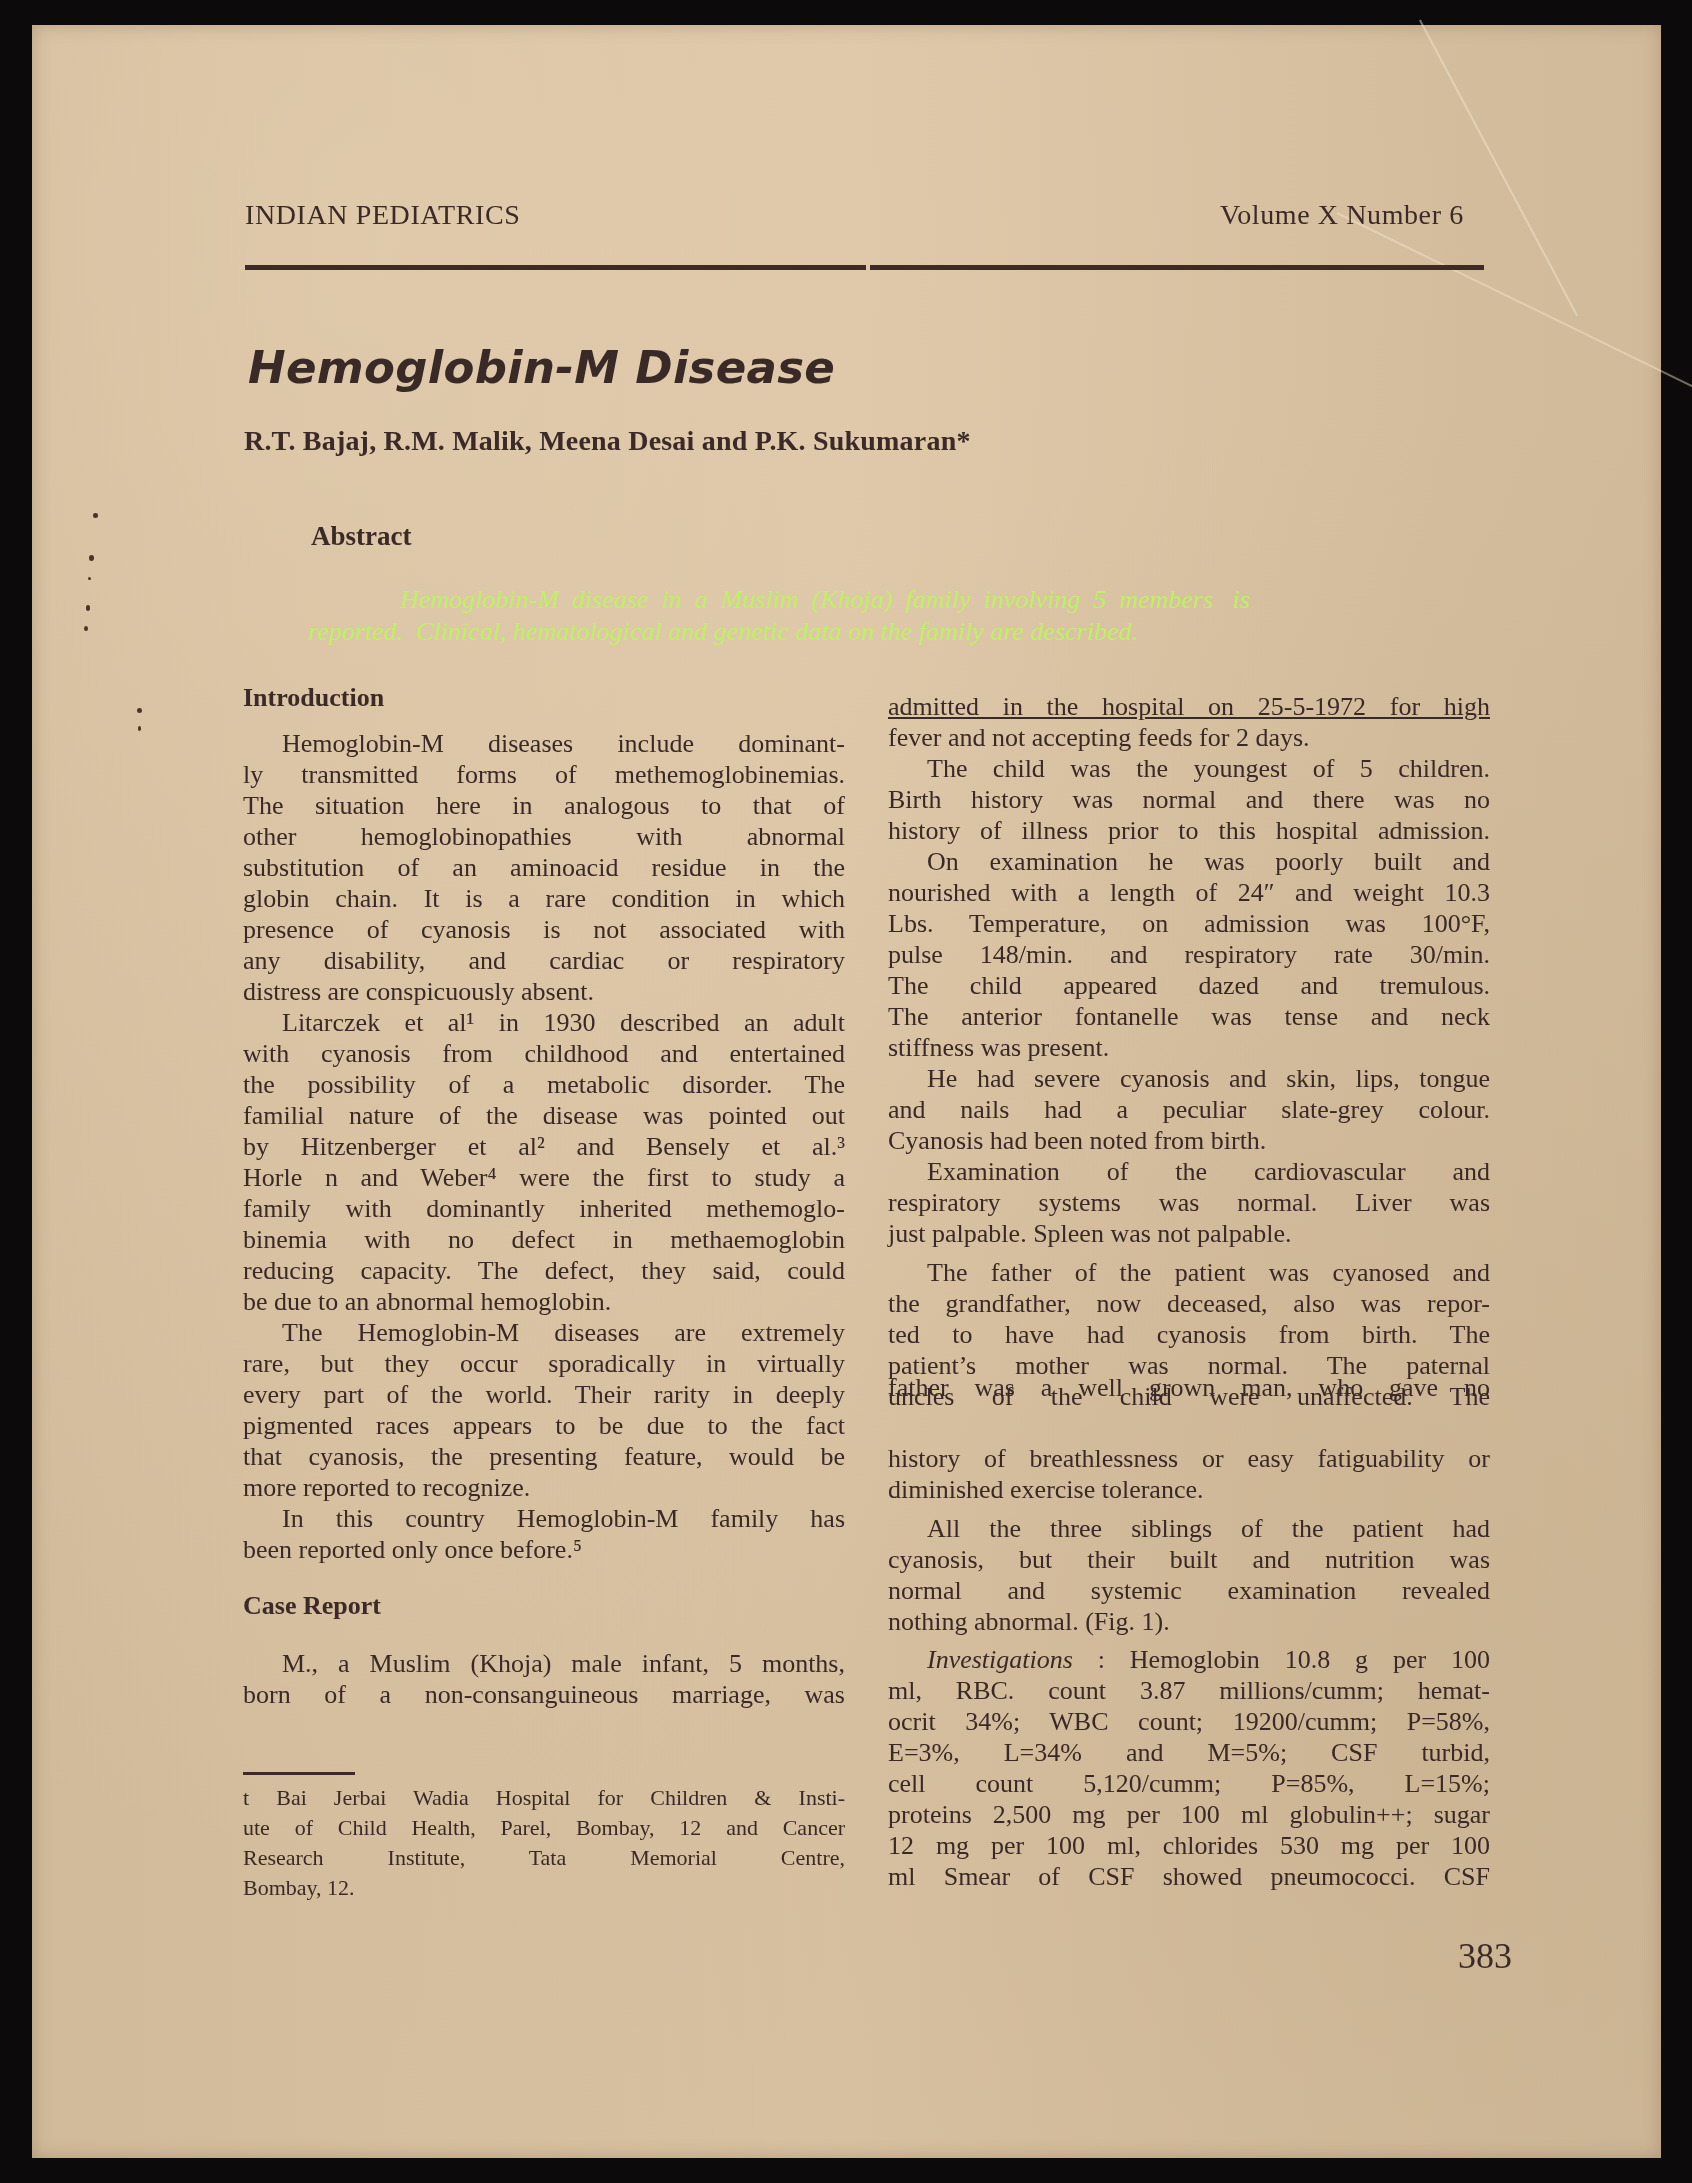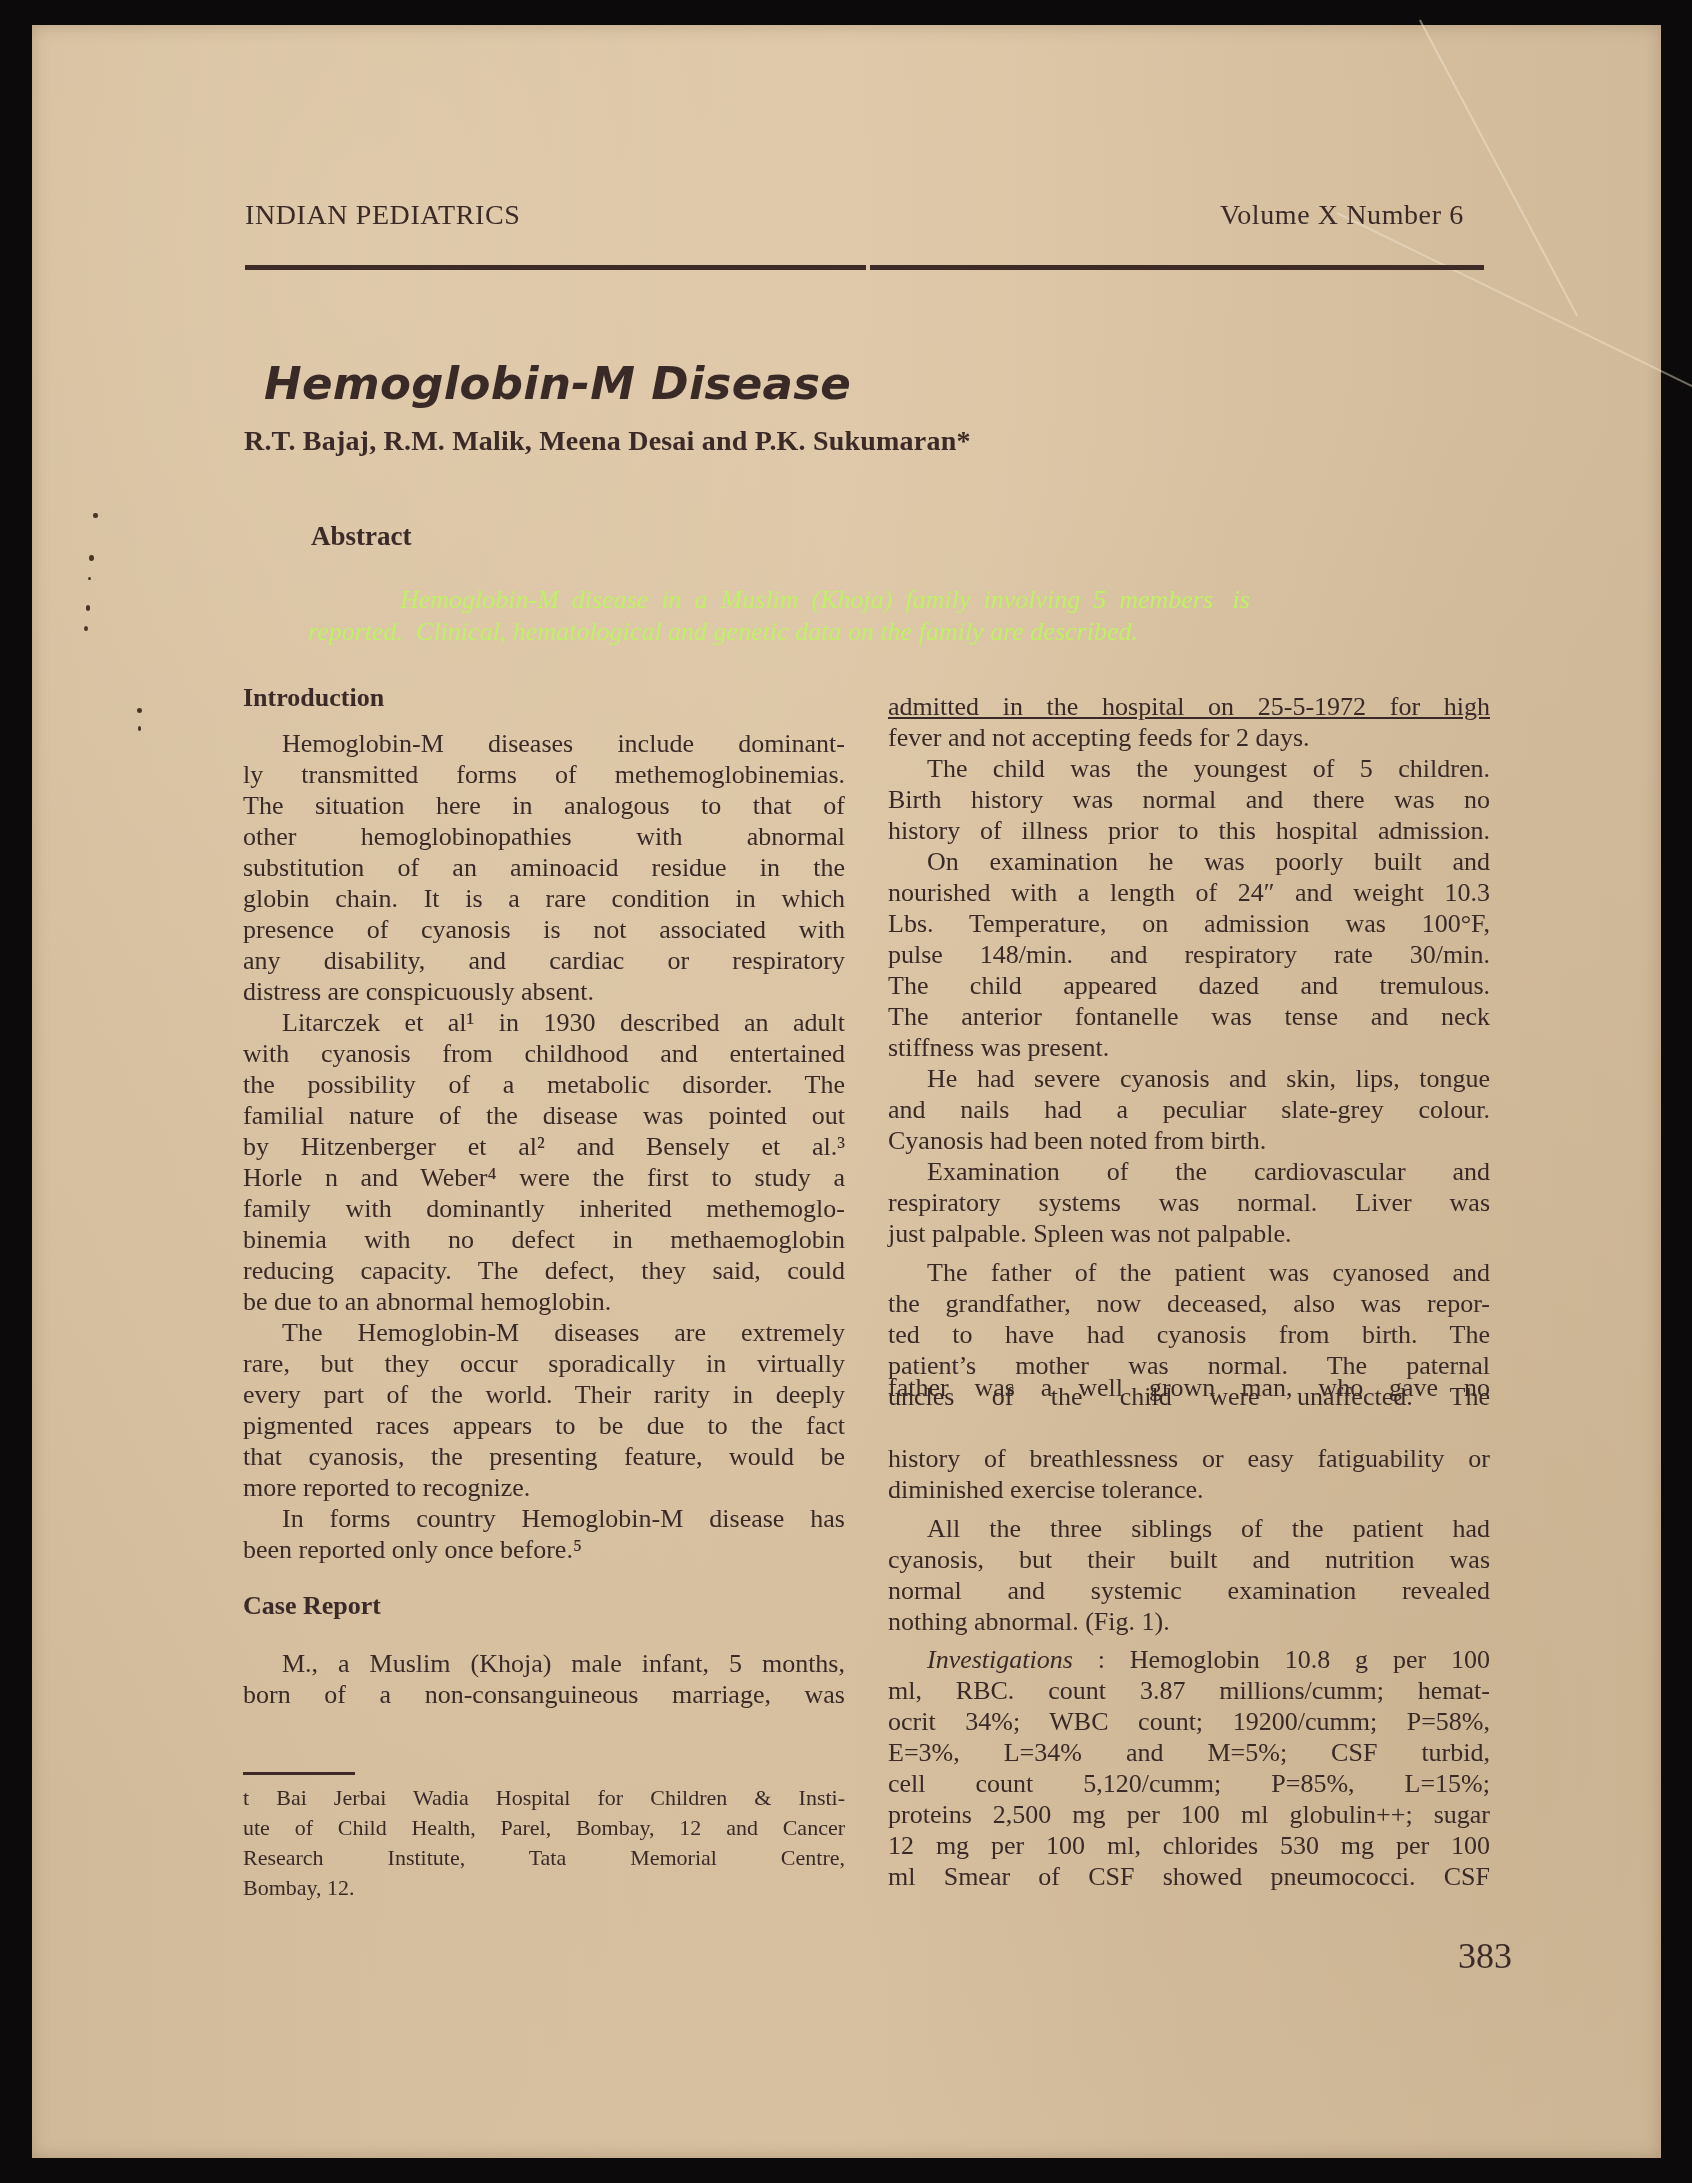--- a/index.html
+++ b/index.html
@@ -85,21 +85,21 @@
   <div class="speck" style="left:52px;top:601px;width:3.9px;height:5px"></div>
   <div class="speck" style="left:105px;top:683px;width:5px;height:4.5px"></div>
   <div class="speck" style="left:106px;top:701px;width:3.3px;height:4.5px"></div>
 </div>
 
 <div class="journal">INDIAN PEDIATRICS</div>
 <div class="volume">Volume X Number 6</div>
 <div class="rule" style="left:245px;width:621px"></div>
 <div class="rule" style="left:870px;width:614px"></div>
 
-<h1 class="title" style="margin:16px">Hemoglobin-M Disease</h1>
+<h1 class="title" style="margin:0">Hemoglobin-M Disease</h1>
 <div class="authors">R.T.  Bajaj, R.M. Malik, Meena Desai and P.K. Sukumaran*</div>
 
 <div class="abstract-heading">Abstract</div>
 <div class="abstract-line" style="left:400px;top:585px">Hemoglobin-M  disease  in  a  Muslim  (Khoja)  family  involving  5  members   is</div>
 <div class="abstract-line" style="left:308px;top:617px">reported.  Clinical, hematological and genetic data on the family are described.</div>
 
 <div class="col col-left" style="top:683px">
   <div class="section-heading" style="top:0">Introduction</div>
   <div id="intro-lines">
       <div class="line indent" style="top: 45px;">Hemoglobin-M diseases include dominant-</div>
@@ -120,21 +120,21 @@
       <div class="line" style="top: 510px;">family with dominantly inherited methemoglo-</div>
       <div class="line" style="top: 541px;">binemia with no defect in methaemoglobin</div>
       <div class="line" style="top: 572px;">reducing capacity. The defect, they said, could</div>
       <div class="line last" style="top: 603px;">be due to an abnormal hemoglobin.</div>
       <div class="line indent" style="top: 634px;">The Hemoglobin-M diseases are extremely</div>
       <div class="line" style="top: 665px;">rare, but they occur sporadically in virtually</div>
       <div class="line" style="top: 696px;">every part of the world. Their rarity in deeply</div>
       <div class="line" style="top: 727px;">pigmented races appears to be due to the fact</div>
       <div class="line" style="top: 758px;">that cyanosis, the presenting feature, would be</div>
       <div class="line last" style="top: 789px;">more reported to recognize.</div>
-      <div class="line indent" style="top: 820px;">In forms country Hemoglobin-M disease has</div>
+      <div class="line indent" style="top: 820px;">In this country Hemoglobin-M family has</div>
       <div class="line last" style="top: 851px;">been reported only once before.⁵</div>
     </div>
   <div class="section-heading" id="case-heading" style="top: 908px;">Case Report</div>
   <div id="case-lines">
       <div class="line indent" style="top: 965px;">M., a Muslim (Khoja) male infant, 5 months,</div>
       <div class="line" style="top: 996px;">born of a non-consanguineous marriage, was</div>
     </div>
 </div>
 
 <div class="footnote-rule"></div>

